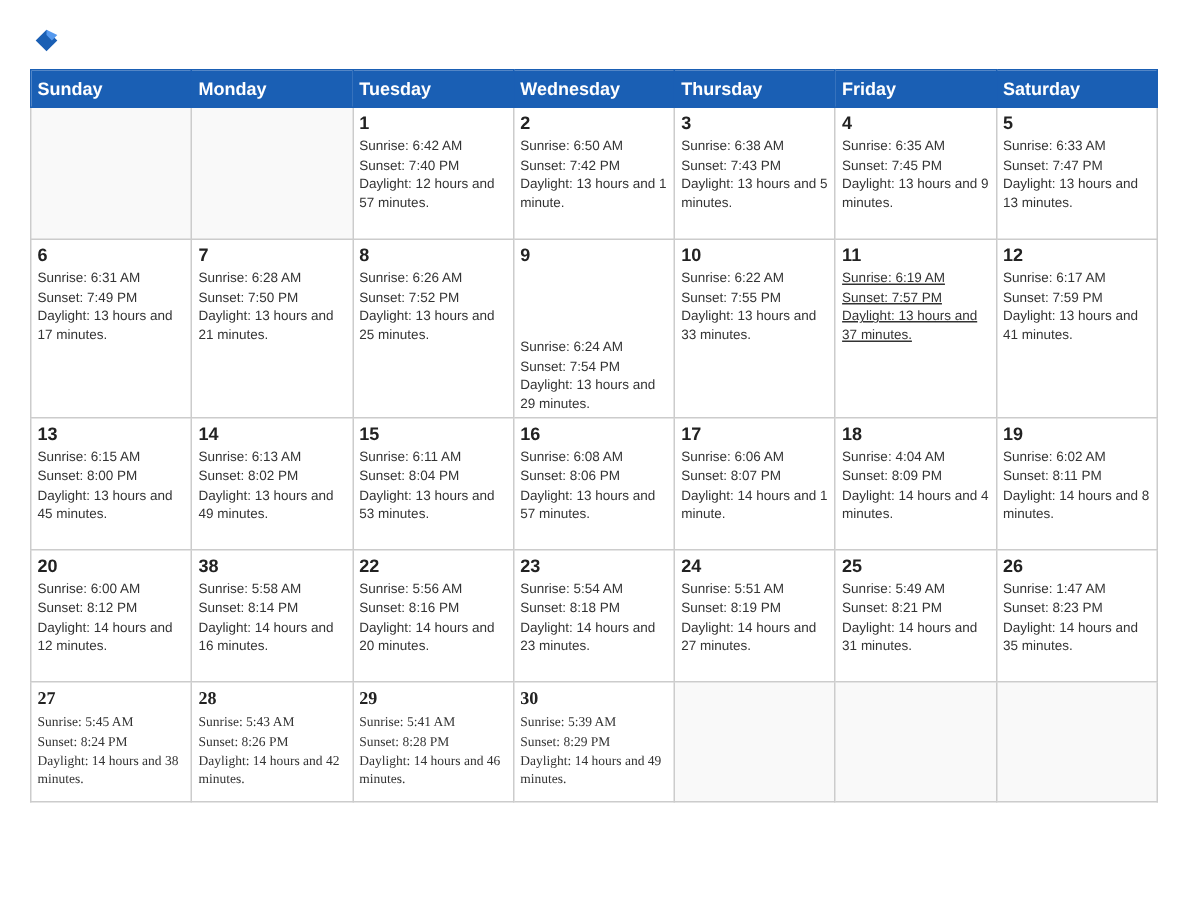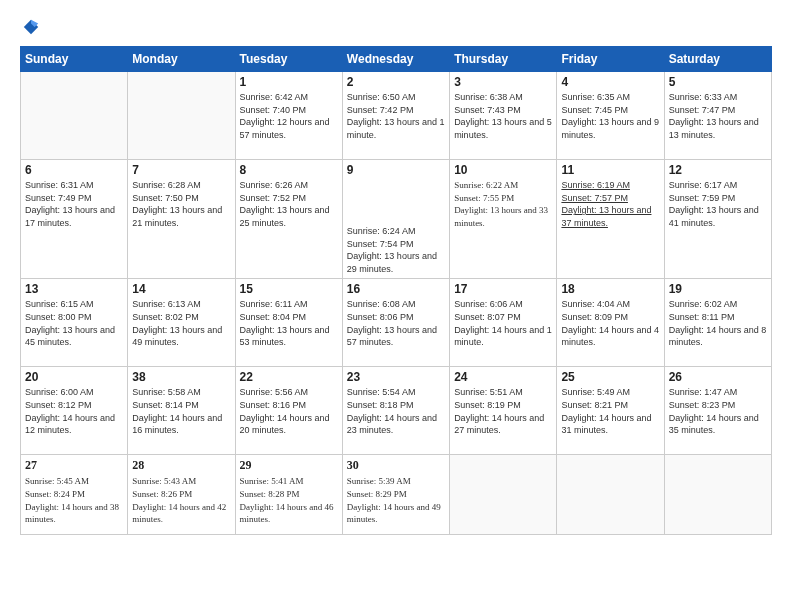--- a/index.html
+++ b/index.html
@@ -195,21 +195,21 @@
 Daylight: 13 hours and 25 minutes.</div>
           </td>
           <td>
             <span class="day-num">9</span>
             <div class="cell-text" style="white-space: pre-line; margin-top: 48px;">Sunrise: 6:24 AM
 Sunset: 7:54 PM
 Daylight: 13 hours and 29 minutes.</div>
           </td>
           <td>
             <span class="day-num">10</span>
-            <div class="cell-text" style="white-space: pre-line; font-family: Liberation Serif, serif;">Sunrise: 6:22 AM
+            <div class="cell-text" style="white-space: pre-line;">Sunrise: 6:22 AM
 Sunset: 7:55 PM
 Daylight: 13 hours and 33 minutes.</div>
           </td>
           <td>
             <span class="day-num">11</span>
             <div class="cell-text" style="white-space: pre-line; text-decoration: underline;">Sunrise: 6:19 AM
 Sunset: 7:57 PM
 Daylight: 13 hours and 37 minutes.</div>
           </td>
           <td>

